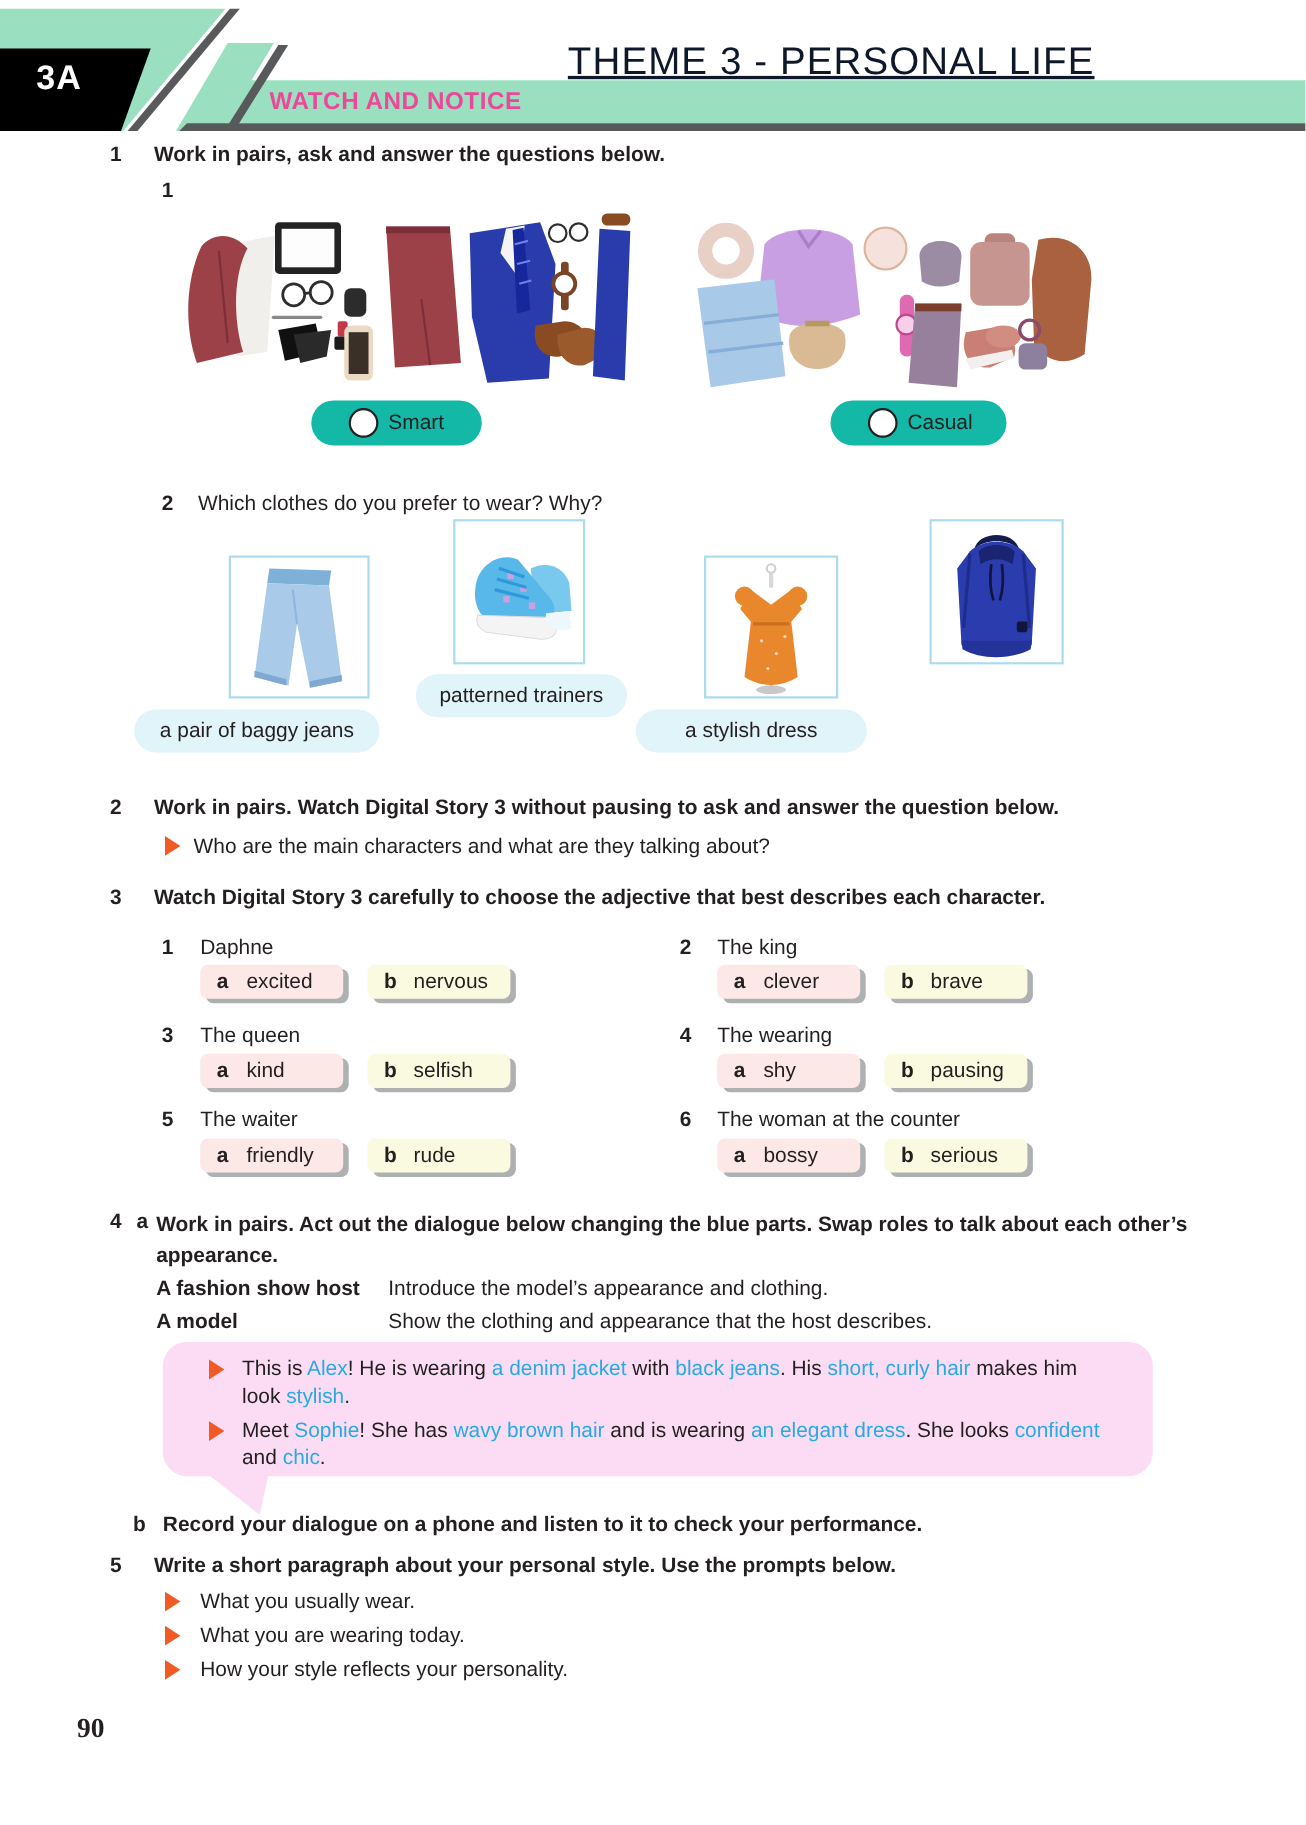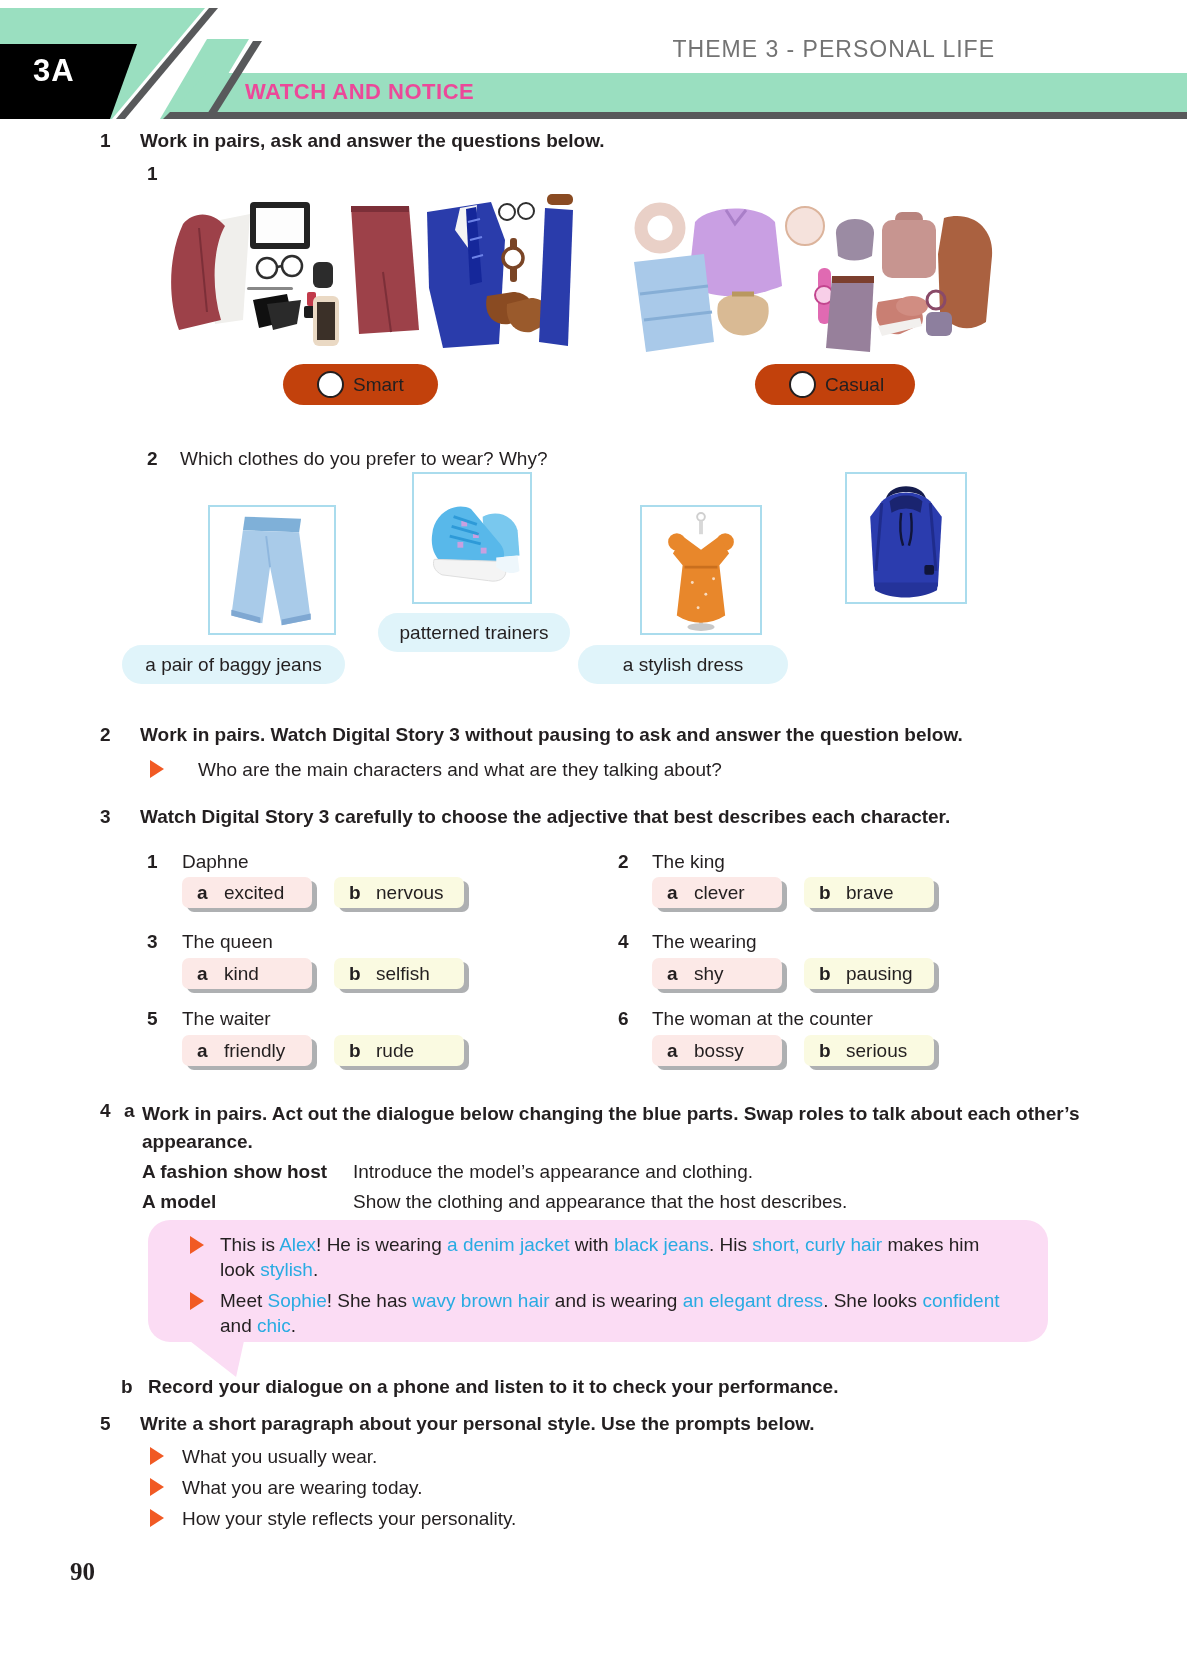--- a/index.html
+++ b/index.html
@@ -5,33 +5,33 @@
   * { margin:0; padding:0; box-sizing:border-box; }
   html,body { background:#ffffff; }
   #page {
     position:relative; width:1187px; height:1659px; overflow:hidden;
     background:#ffffff; color:#231f20;
     font-family:"Liberation Sans","DejaVu Sans",sans-serif; font-size:19px;
   }
   .abs { position:absolute; }
   .nowrap { white-space:nowrap; }
   
-  .theme-title { color:#737373; font-size:23px; letter-spacing:1px; font-weight:normal; }
+  .theme-title { color:#0f172a; font-size:35px; letter-spacing:1px; font-weight:normal;text-decoration:underline; }
   .section-title { font-size:22px; font-weight:bold; letter-spacing:.5px; color:#ec4899; }
   .unit-badge { color:#ffffff; font-size:31px; font-weight:bold; letter-spacing:1px; }
   
   .ex-num { font-weight:bold; }
   .ex-title { font-weight:bold; }
   .sub-num { font-weight:bold; }
   
   .tri { width:0; height:0; border-left:14px solid #f15a24;
          border-top:9px solid transparent; border-bottom:9px solid transparent; display:inline-block; }
   
   .pill { background:#e0f4fa; border-radius:20px; display:flex; align-items:center; justify-content:center; }
-  .tickpill { background:#c2410c; border-radius:21px; display:flex; align-items:center; gap:9px; padding-left:34px; }
+  .tickpill { background:#14b8a6; border-radius:21px; display:flex; align-items:center; gap:9px; padding-left:34px; }
   .tick-circle { width:27px; height:27px; border:2.5px solid #231f20; border-radius:50%; background:#fff; flex:none; }
   
   .imgbox { border:2px solid #aadced; background:#fff; }
   
   .opt { width:130px; height:31px; border-radius:7px; display:flex; align-items:center;
          padding-left:15px; box-shadow:5px 4px 0 #aeb0b2; }
   .opt .letter { font-weight:bold; width:27px; }
   .opt.pink { background:#fce9e7; }
   .opt.yellow { background:#fafae1; }
   
@@ -218,21 +218,21 @@
   <div class="abs pill" style="left:578px;top:645px;width:210px;height:39px">
     <span>a stylish dress</span>
   </div>
   <div class="abs pill" style="left:122px;top:645px;width:223px;height:39px">
     <span>a pair of baggy jeans</span>
   </div>
 
   <div class="abs ex-num" style="left:100px;top:724px">2</div>
   <div class="abs ex-title nowrap" style="left:140px;top:724px">Work in pairs. Watch Digital Story 3 without pausing to ask and answer the question below.</div>
   <span class="abs tri" style="left:150px;top:760px"></span>
-  <div class="abs nowrap" style="left:198px;top:759px">Who are the main characters and what are they talking about?</div>
+  <div class="abs nowrap" style="left:176px;top:759px">Who are the main characters and what are they talking about?</div>
 
   <div class="abs ex-num" style="left:100px;top:806px">3</div>
   <div class="abs ex-title nowrap" style="left:140px;top:806px">Watch Digital Story 3 carefully to choose the adjective that best describes each character.</div>
 
   <div class="abs sub-num" style="left:147px;top:851px">1</div>
   <div class="abs nowrap" style="left:182px;top:851px">Daphne</div>
   <div class="abs opt pink" style="left:182px;top:877px">
     <span class="letter">a</span>
     <span>excited</span>
   </div>

